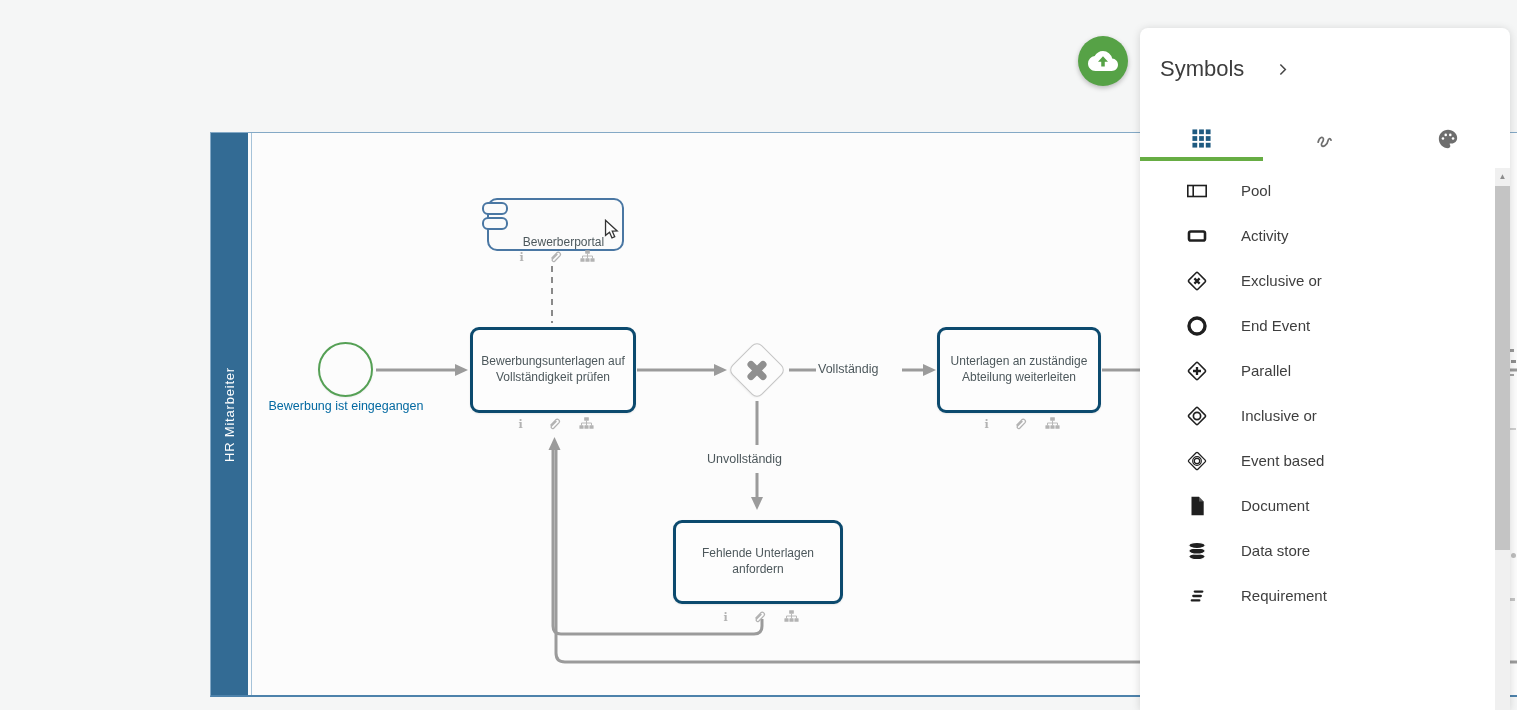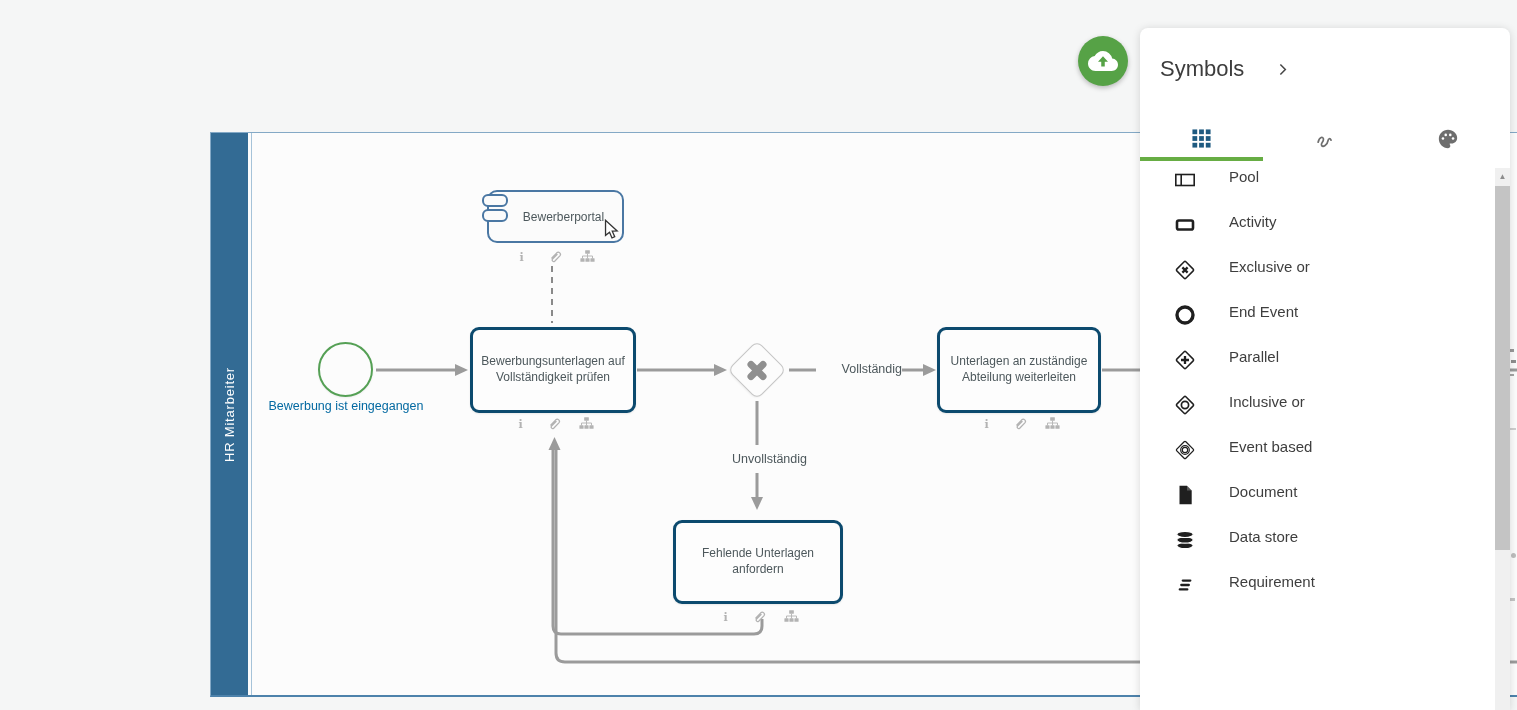--- a/index.html
+++ b/index.html
@@ -52,21 +52,21 @@
     background:#fbfbfb;border:2px solid #4a77a3;border-radius:10px;
     display:flex;align-items:center;justify-content:center;text-align:center;
     font-size:12px;color:#4d585c;padding-left:16px;box-sizing:border-box;
   }
   .pill{
     position:absolute;left:-7px;width:26px;height:13px;border:2px solid #4a77a3;
     border-radius:6px;background:#fbfbfb;box-sizing:border-box;
   }
 
   .edge-label{
-    position:absolute;z-index:2;font-size:12.5px;color:#4d585c;text-align:right;
+    position:absolute;z-index:2;font-size:12.5px;color:#4d585c;text-align:left;
   }
   .node-label{
     position:absolute;z-index:2;font-size:12.5px;color:#0369a1;text-align:center;
   }
 
   .mini-icons{
     position:absolute;z-index:2;width:82px;height:16px;
     display:flex;justify-content:space-between;align-items:center;
   }
   .mini-icons span{width:16px;height:16px;display:flex;align-items:center;justify-content:center;}
@@ -99,21 +99,21 @@
   .tab{
     flex:1;background:transparent;border:none;cursor:pointer;
     display:flex;align-items:center;justify-content:center;
     border-bottom:4px solid transparent;padding:0;
   }
   .tab.active{border-bottom-color:#67ad44;}
   .symbol-list{
     position:absolute;top:140px;left:0;right:15px;bottom:0;overflow:hidden;
   }
   .symbol-item{
-    height:45px;display:flex;align-items:flex-start;padding-left:33px;cursor:pointer;
+    height:45px;display:flex;align-items:center;padding-left:45px;cursor:pointer;
   }
   .sym-icon{width:24px;height:24px;display:flex;align-items:center;justify-content:center;}
   .sym-label{margin-left:32px;font-size:15px;color:#3e3e3e;}
 
   .scrollbar{
     position:absolute;top:140px;right:0;bottom:0;width:15px;background:#f0f0f0;
   }
   .scroll-up{
     height:16px;display:flex;align-items:center;justify-content:center;
     font-size:8px;color:#8d8d8d;cursor:pointer;
@@ -149,21 +149,21 @@
   </g>
   <g fill="#9b9b9b">
     <polygon points="468,370 455,364 455,376"></polygon>
     <polygon points="727,370 714,364 714,376"></polygon>
     <polygon points="936,370 923,364 923,376"></polygon>
     <polygon points="757,510 751,497 763,497"></polygon>
     <polygon points="554.5,437 548.5,450 560.5,450"></polygon>
   </g>
 </svg>
 
-<div class="node data-object" style="left:487px;top:190px;width:137px;height:53px;">
+<div class="node data-object" style="left:487px;top:198px;width:137px;height:53px;align-items:flex-end;">
   <span class="pill" style="top:2px;"></span>
   <span class="pill" style="top:17px;"></span>
   <span>Bewerberportal</span>
 </div>
 <div class="mini-icons" style="left:513px;top:248px;">
   <span>
       <svg viewBox="0 0 14 14" width="13" height="13">
         <text x="7" y="11.5" text-anchor="middle" font-family="DejaVu Serif, serif" font-size="12" font-weight="bold" fill="#b3b3b3">i</text>
       </svg>
     </span>

